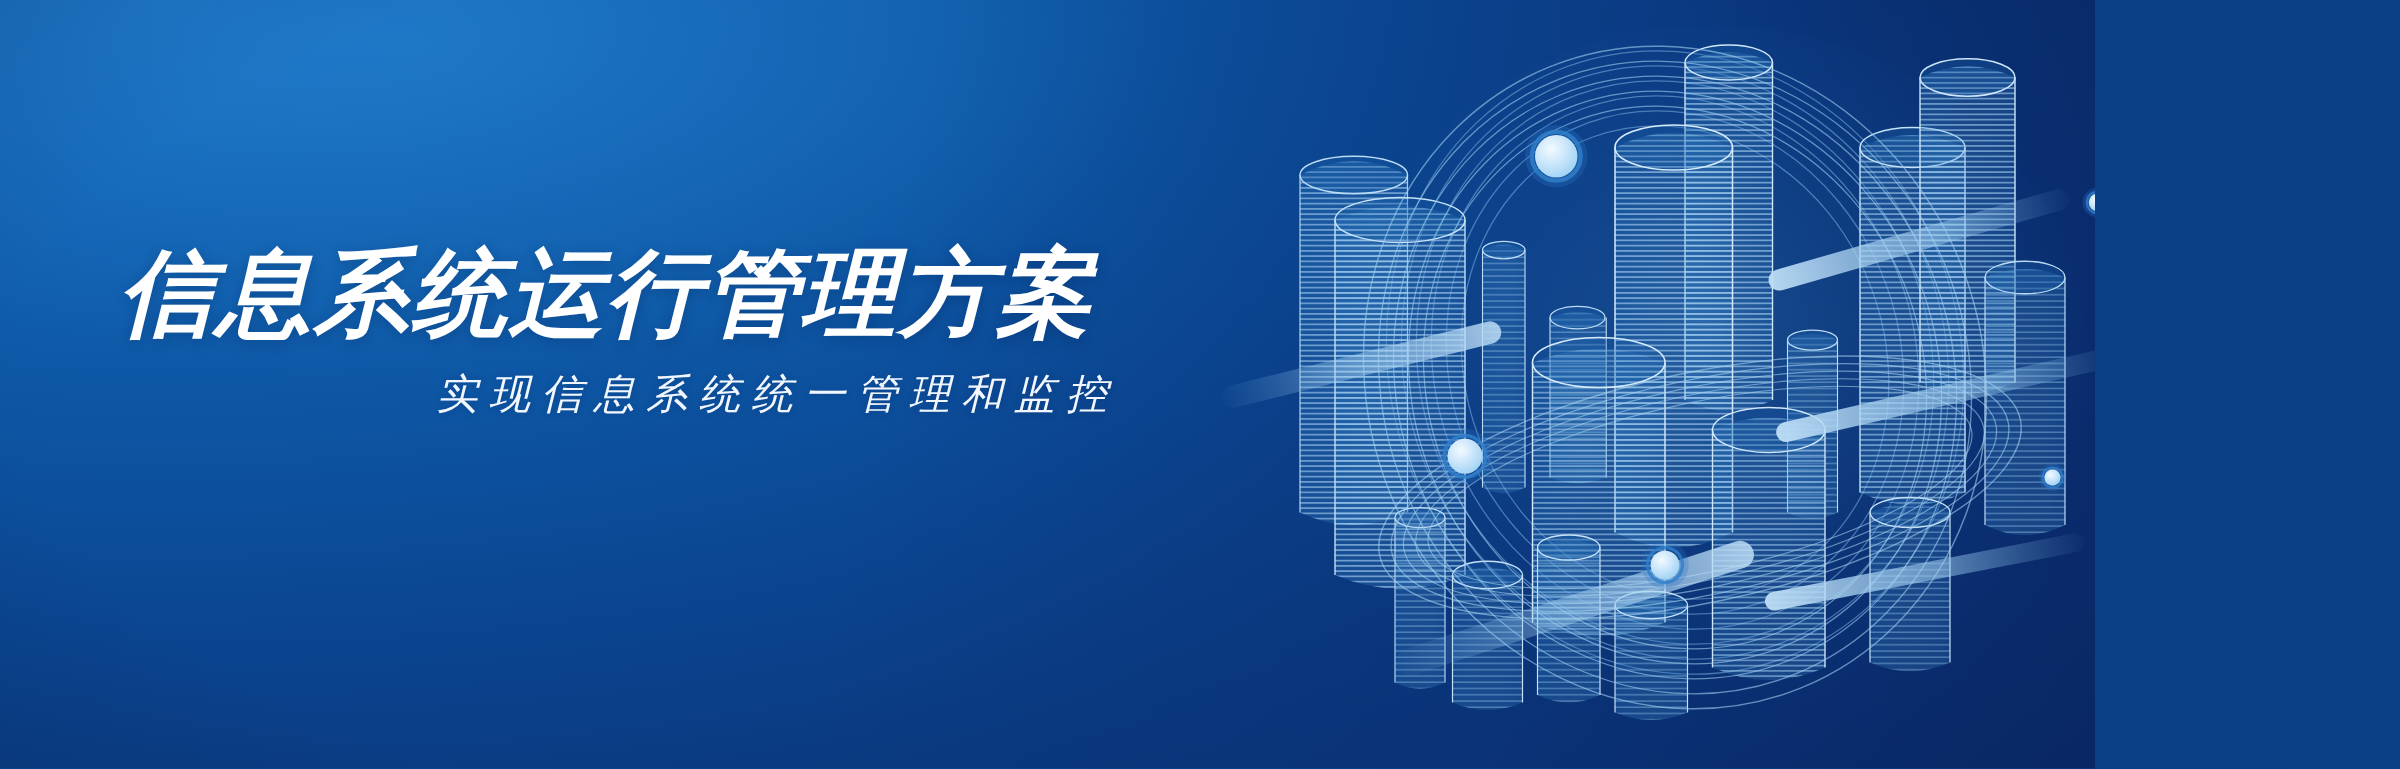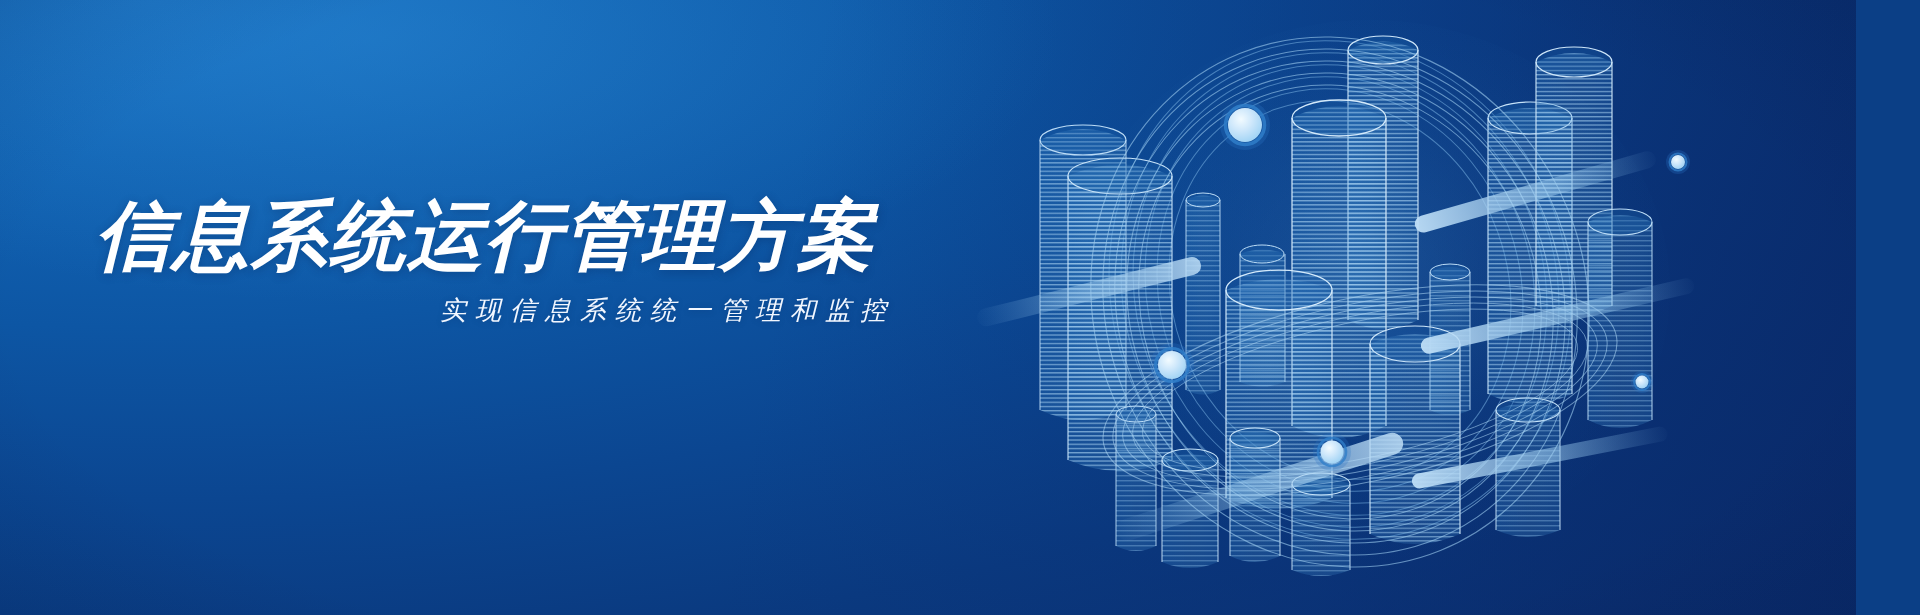--- a/index.html
+++ b/index.html
@@ -7,21 +7,21 @@
     margin: 0;
     padding: 0;
     background: #0b3f86;
   }
   body {
     font-family: "Liberation Sans", "DejaVu Sans", sans-serif;
   }
 
   #banner {
     position: relative;
-    width: 1856px;
+    width: 1676px;
     height: 615px;
     overflow: hidden;
     background: #0f4e9e;
   }
 
   
   .bg-base {
     position: absolute;
     inset: 0;
     background:
@@ -79,21 +79,21 @@
     line-height: 1.06;
     font-weight: 700;
     font-style: italic;
     color: #ffffff;
     letter-spacing: 2px;
     white-space: nowrap;
     text-shadow: 0 2px 10px rgba(3,30,80,0.30);
   }
   .subtitle {
     margin: 18px 0 0 0;
-    font-size: 26px;
+    font-size: 33px;
     line-height: 1.2;
     font-weight: 400;
     font-style: italic;
     color: #f2f7ff;
     letter-spacing: 9px;
     text-align: right;
     padding-right: 20px;
     white-space: nowrap;
     text-shadow: 0 1px 6px rgba(3,30,80,0.25);
   }

